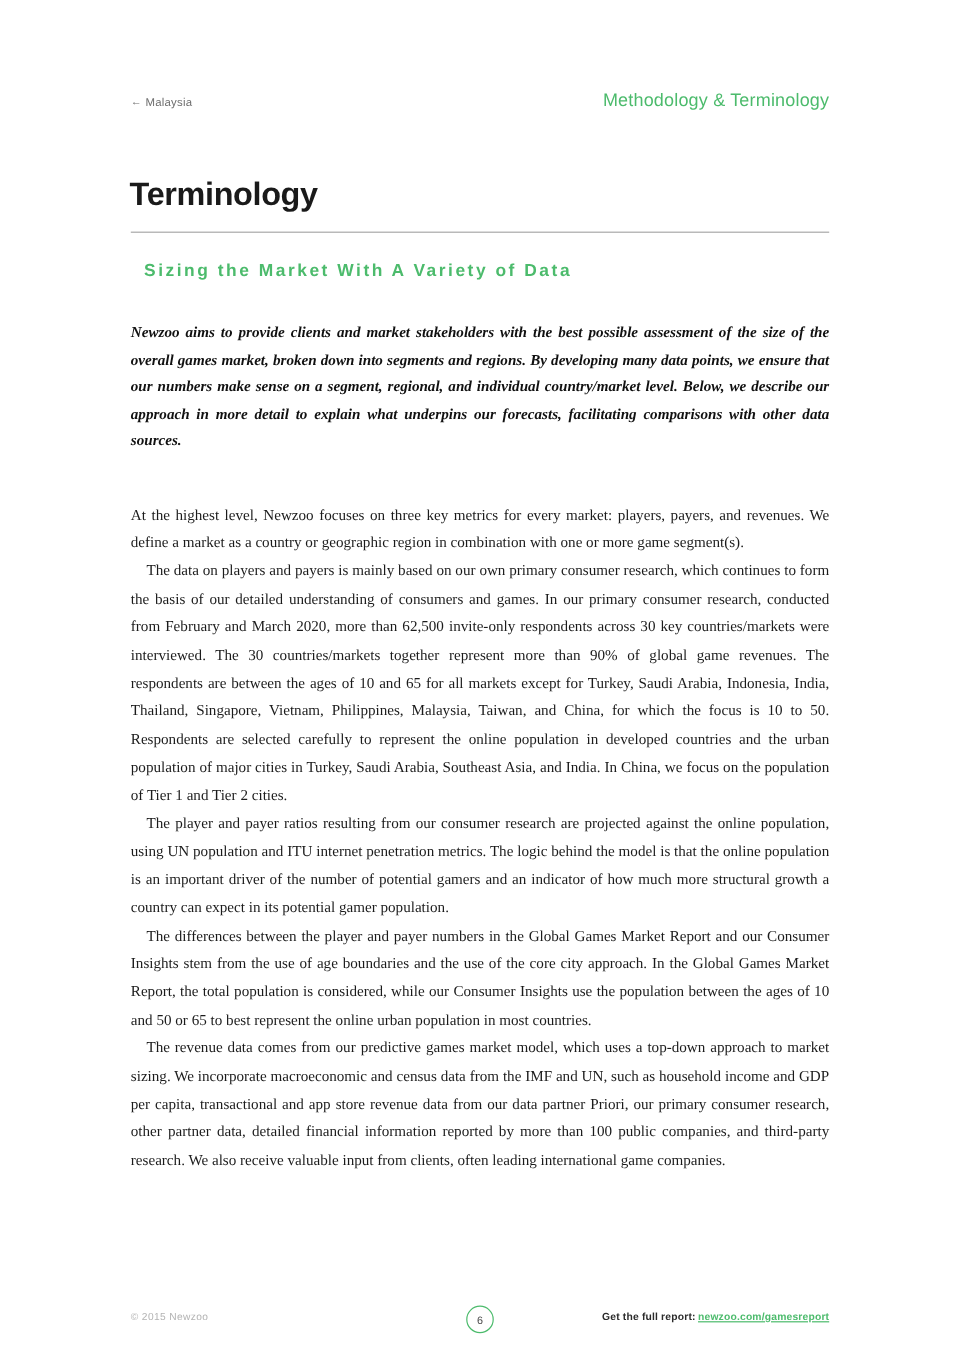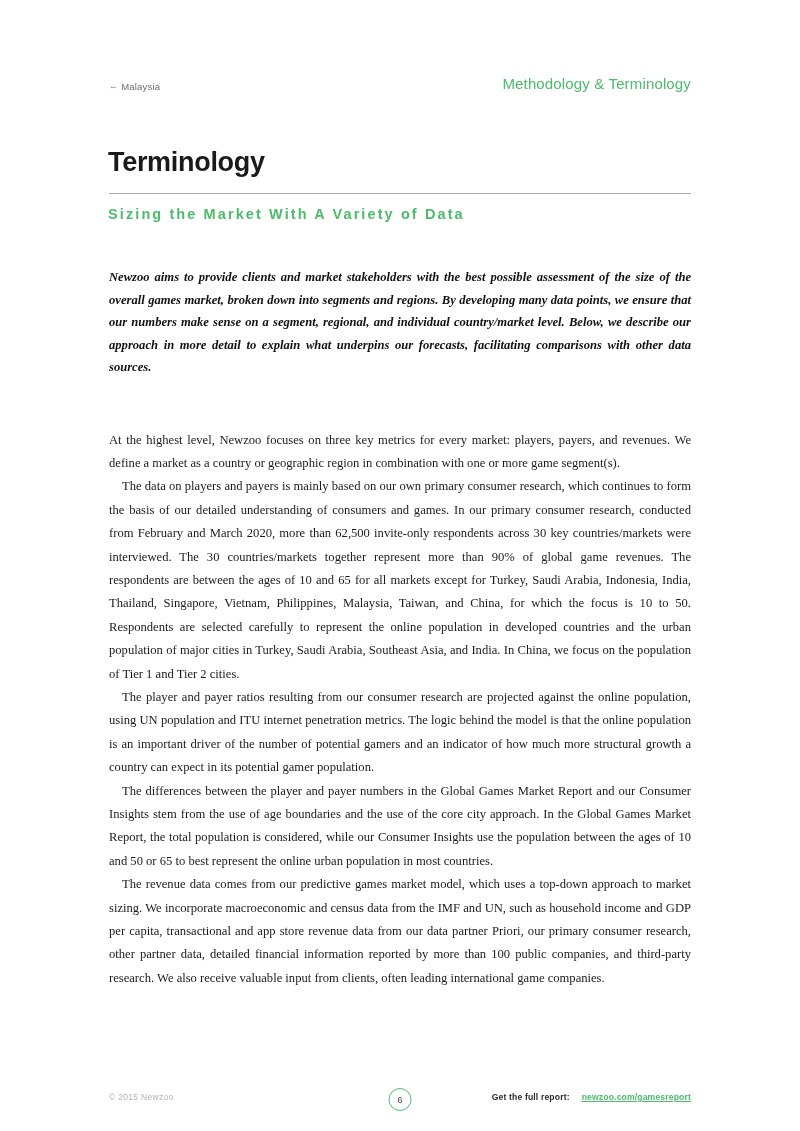--- a/index.html
+++ b/index.html
@@ -72,21 +72,21 @@
     left: 109px;
     top: 193px;
     width: 582px;
     height: 1px;
     background: #a8a8a8;
   }
   .subtitle {
     position: absolute;
     left: 108px;
     top: 206px;
-    margin: 0;
+    margin: 12px;
     font-family: "Liberation Sans", sans-serif;
     font-weight: bold;
     font-size: 14.5px;
     letter-spacing: 2.1px;
     color: #4cbb6c;
     line-height: 1.2;
   }
 
   
   .column {
@@ -102,21 +102,21 @@
     font-weight: bold;
     font-style: italic;
     font-size: 12.6px;
     line-height: 22.5px;
     color: #111111;
     text-align: justify;
     text-justify: inter-word;
   }
 
   .body-block {
-    margin-top: 50px;
+    margin-top: 39px;
   }
   .body-p {
     margin: 0;
     font-family: "Liberation Serif", serif;
     font-size: 12.6px;
     line-height: 23.4px;
     color: #1b1b1b;
     text-align: justify;
     text-justify: inter-word;
   }
@@ -165,21 +165,21 @@
     font-family: "Liberation Sans", sans-serif;
     font-size: 8.6px;
     font-weight: bold;
     color: #2b2b2b;
     letter-spacing: 0.15px;
     white-space: nowrap;
   }
   .footer-cta-link {
     color: #4cbb6c;
     text-decoration: underline;
-    margin-left: 12px;
+    margin-left: 2px;
   }
 </style>
 </head>
 <body>
 
 <div class="page">
 
   <div class="runhead">
     <a class="runhead-left" href="#">
       <span class="arrow-left-icon">←</span>

